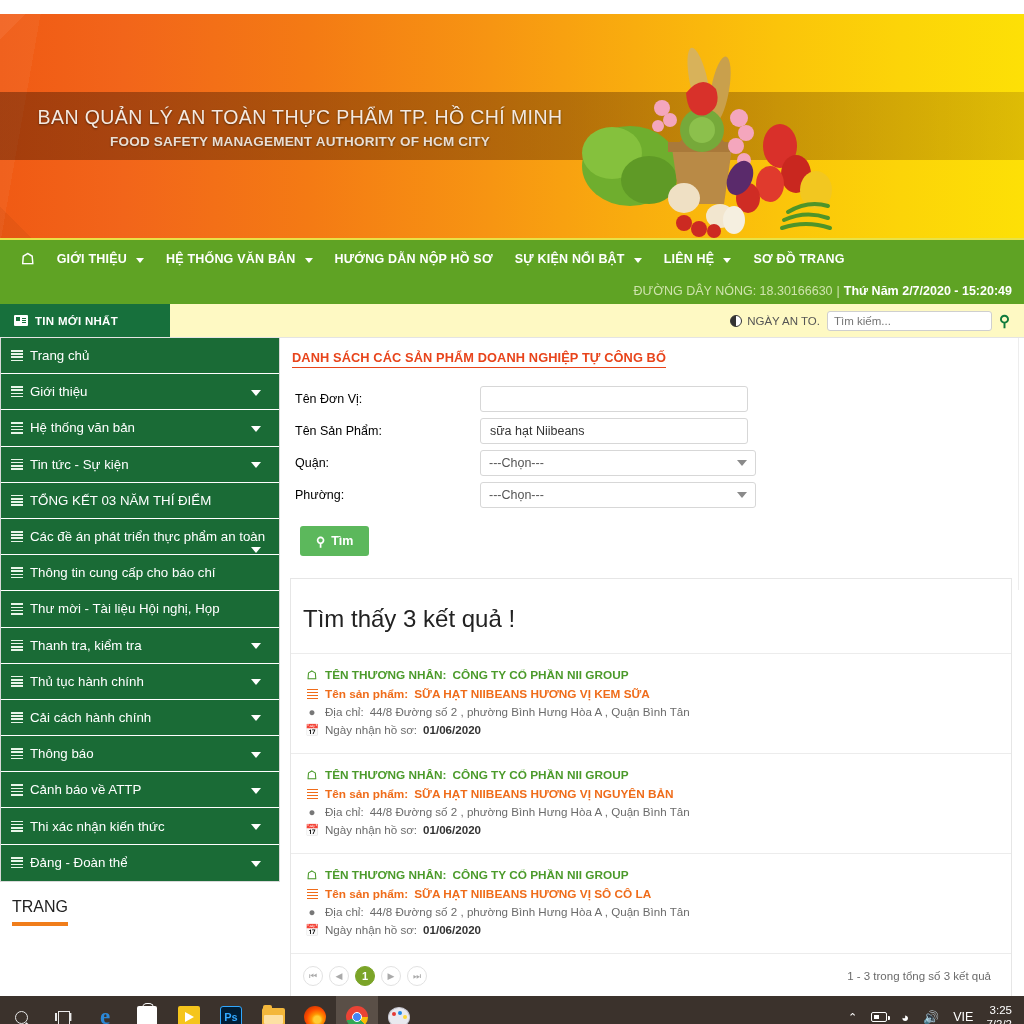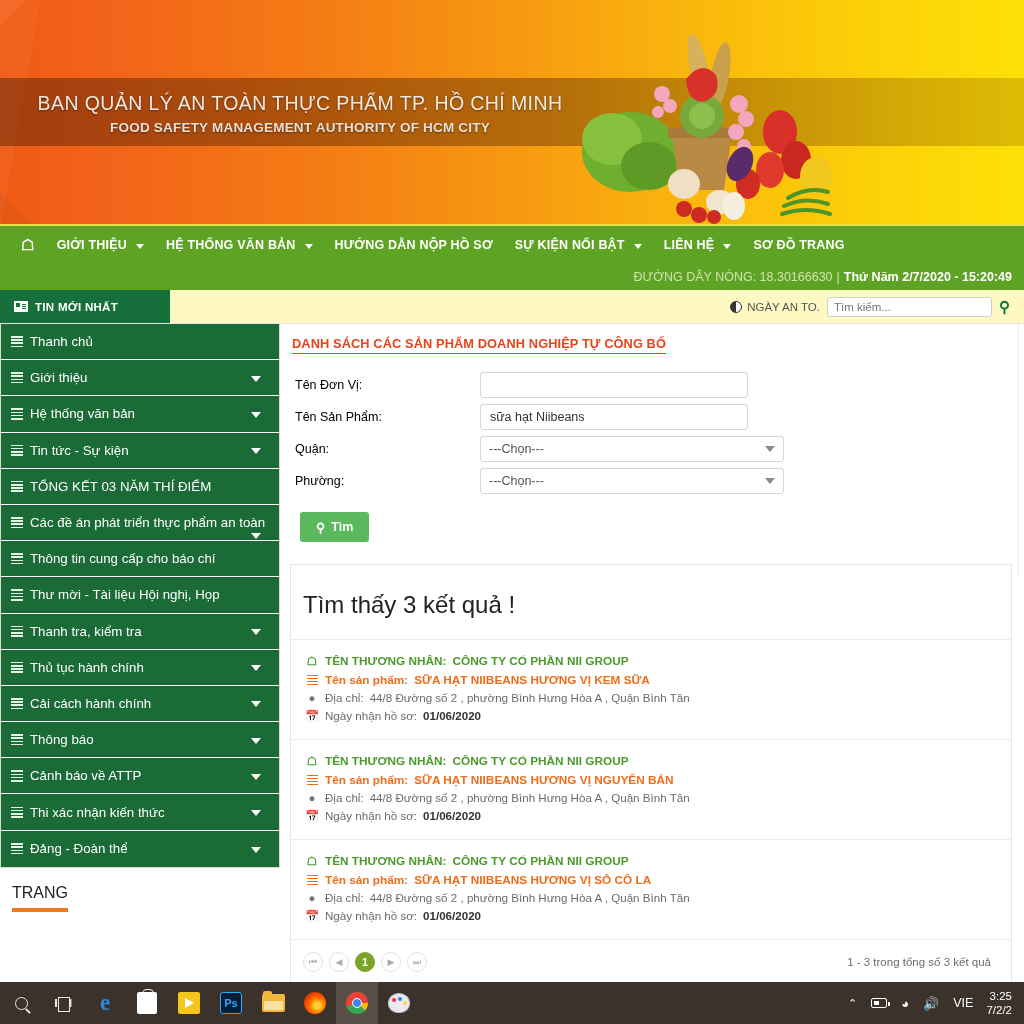--- a/index.html
+++ b/index.html
@@ -10,21 +10,21 @@
     overflow: hidden;
     font-family: "Liberation Sans", sans-serif;
     background: #ffffff;
   }
   #page { position: relative; width: 1024px; height: 1024px; background:#fff; }
 
   
   .banner {
     position: relative;
     width: 1024px; height: 224px;
-    margin-top: 0;
+    margin-top: 14px;
     overflow: hidden;
     background:
       linear-gradient(90deg,
         #f05a14 0%, #f2651a 12%, #f47a14 30%, #f79512 48%,
         #f9ad0e 62%, #fbc40a 76%, #fcd408 88%, #fde006 100%);
   }
   
   .banner .facets {
     position:absolute; inset:0;
     background-image:
@@ -168,21 +168,21 @@
 
   
   .form-row { display:flex; align-items:center; margin-bottom:6px; }
   .form-label { width:190px; flex:0 0 190px; font-size:12.5px; color:#000000; padding-left:5px; }
   .form-input {
     width:268px; height:26px; border:1px solid #d7d7d7; border-radius:3px;
     background:#fff; font-size:12.5px; color:#333; padding:0 9px;
     font-family:"Liberation Sans",sans-serif; outline:none;
   }
   .form-select {
-    width:304px; height:26px; border:1px solid #d7d7d7; border-radius:3px;
+    width:276px; height:26px; border:1px solid #d7d7d7; border-radius:3px;
     background:#fff; font-size:12.5px; color:#555; padding:0 8px;
     font-family:"Liberation Sans",sans-serif;
     display:flex; align-items:center; justify-content:space-between; cursor:pointer;
   }
   .sel-caret { width:0;height:0;border-left:5px solid transparent;border-right:5px solid transparent;
     border-top:6px solid #8a8a8a; }
   .btn-search {
     margin-top:12px; margin-left:10px;
     background:#5cb85c; color:#fff; border:none; border-radius:3px;
     height:30px; padding:0 16px; font-size:12.5px; font-weight:bold;
@@ -406,21 +406,21 @@
     <div class="sidebar">
       <div class="menu">
 
         <div class="menu-item">
           <span class="mi-ico">
               <i></i>
               <i></i>
               <i></i>
               <i></i>
             </span>
-          <span>Thanh chủ</span>
+          <span>Trang chủ</span>
         </div>
         <div class="menu-item">
           <span class="mi-ico">
               <i></i>
               <i></i>
               <i></i>
               <i></i>
             </span>
           <span>Giới thiệu</span>
           <span class="mi-caret"></span>

